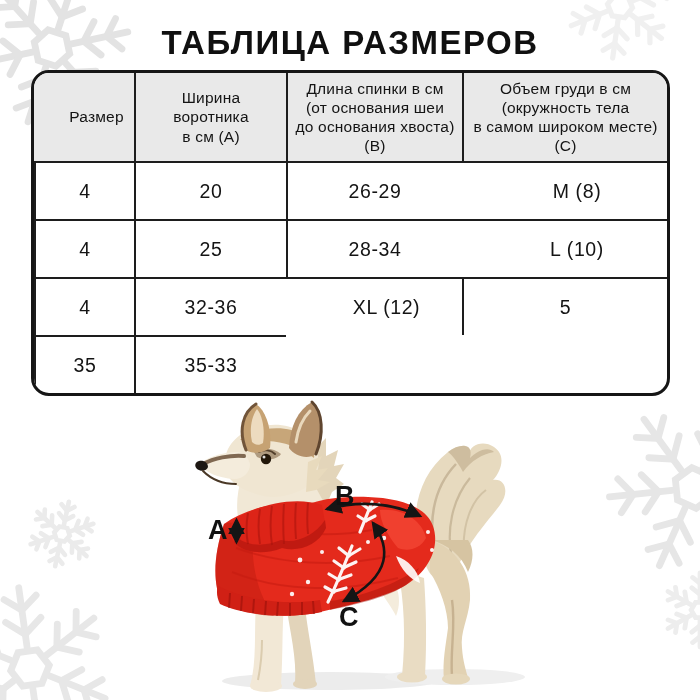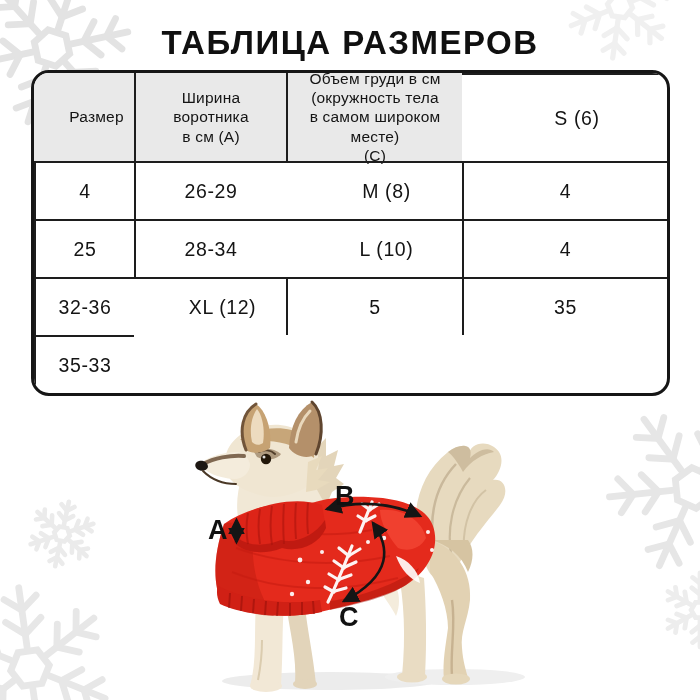--- a/index.html
+++ b/index.html
@@ -83,27 +83,31 @@
     <use href="#sf" transform="translate(700,610) rotate(0) scale(0.74)" stroke="#ededed" stroke-width="6.5"></use>
   </svg>
 
   <h1 class="title">ТАБЛИЦА РАЗМЕРОВ</h1>
 
   <div class="size-table">
     <div class="cell header header-row first-col">Размер</div>
     <div class="cell header header-row">Ширина
 воротника
 в см (А)</div>
+    <div class="cell header header-row">Длина спинки в см
+(от основания шеи
+до основания хвоста)
+(В)</div>
     <div class="cell header header-row">Объем груди в см
 (окружность тела
 в самом широком месте)
 (С)</div>
 
-    <div class="cell value first-col">S (6)</div>
     <div class="cell value">4</div>
+    <div class="cell value">20</div>
     <div class="cell value">26-29</div>
 
     <div class="cell value first-col">M (8)</div>
     <div class="cell value">4</div>
     <div class="cell value">25</div>
     <div class="cell value">28-34</div>
 
     <div class="cell value first-col">L (10)</div>
     <div class="cell value">4</div>
     <div class="cell value">32-36</div>

